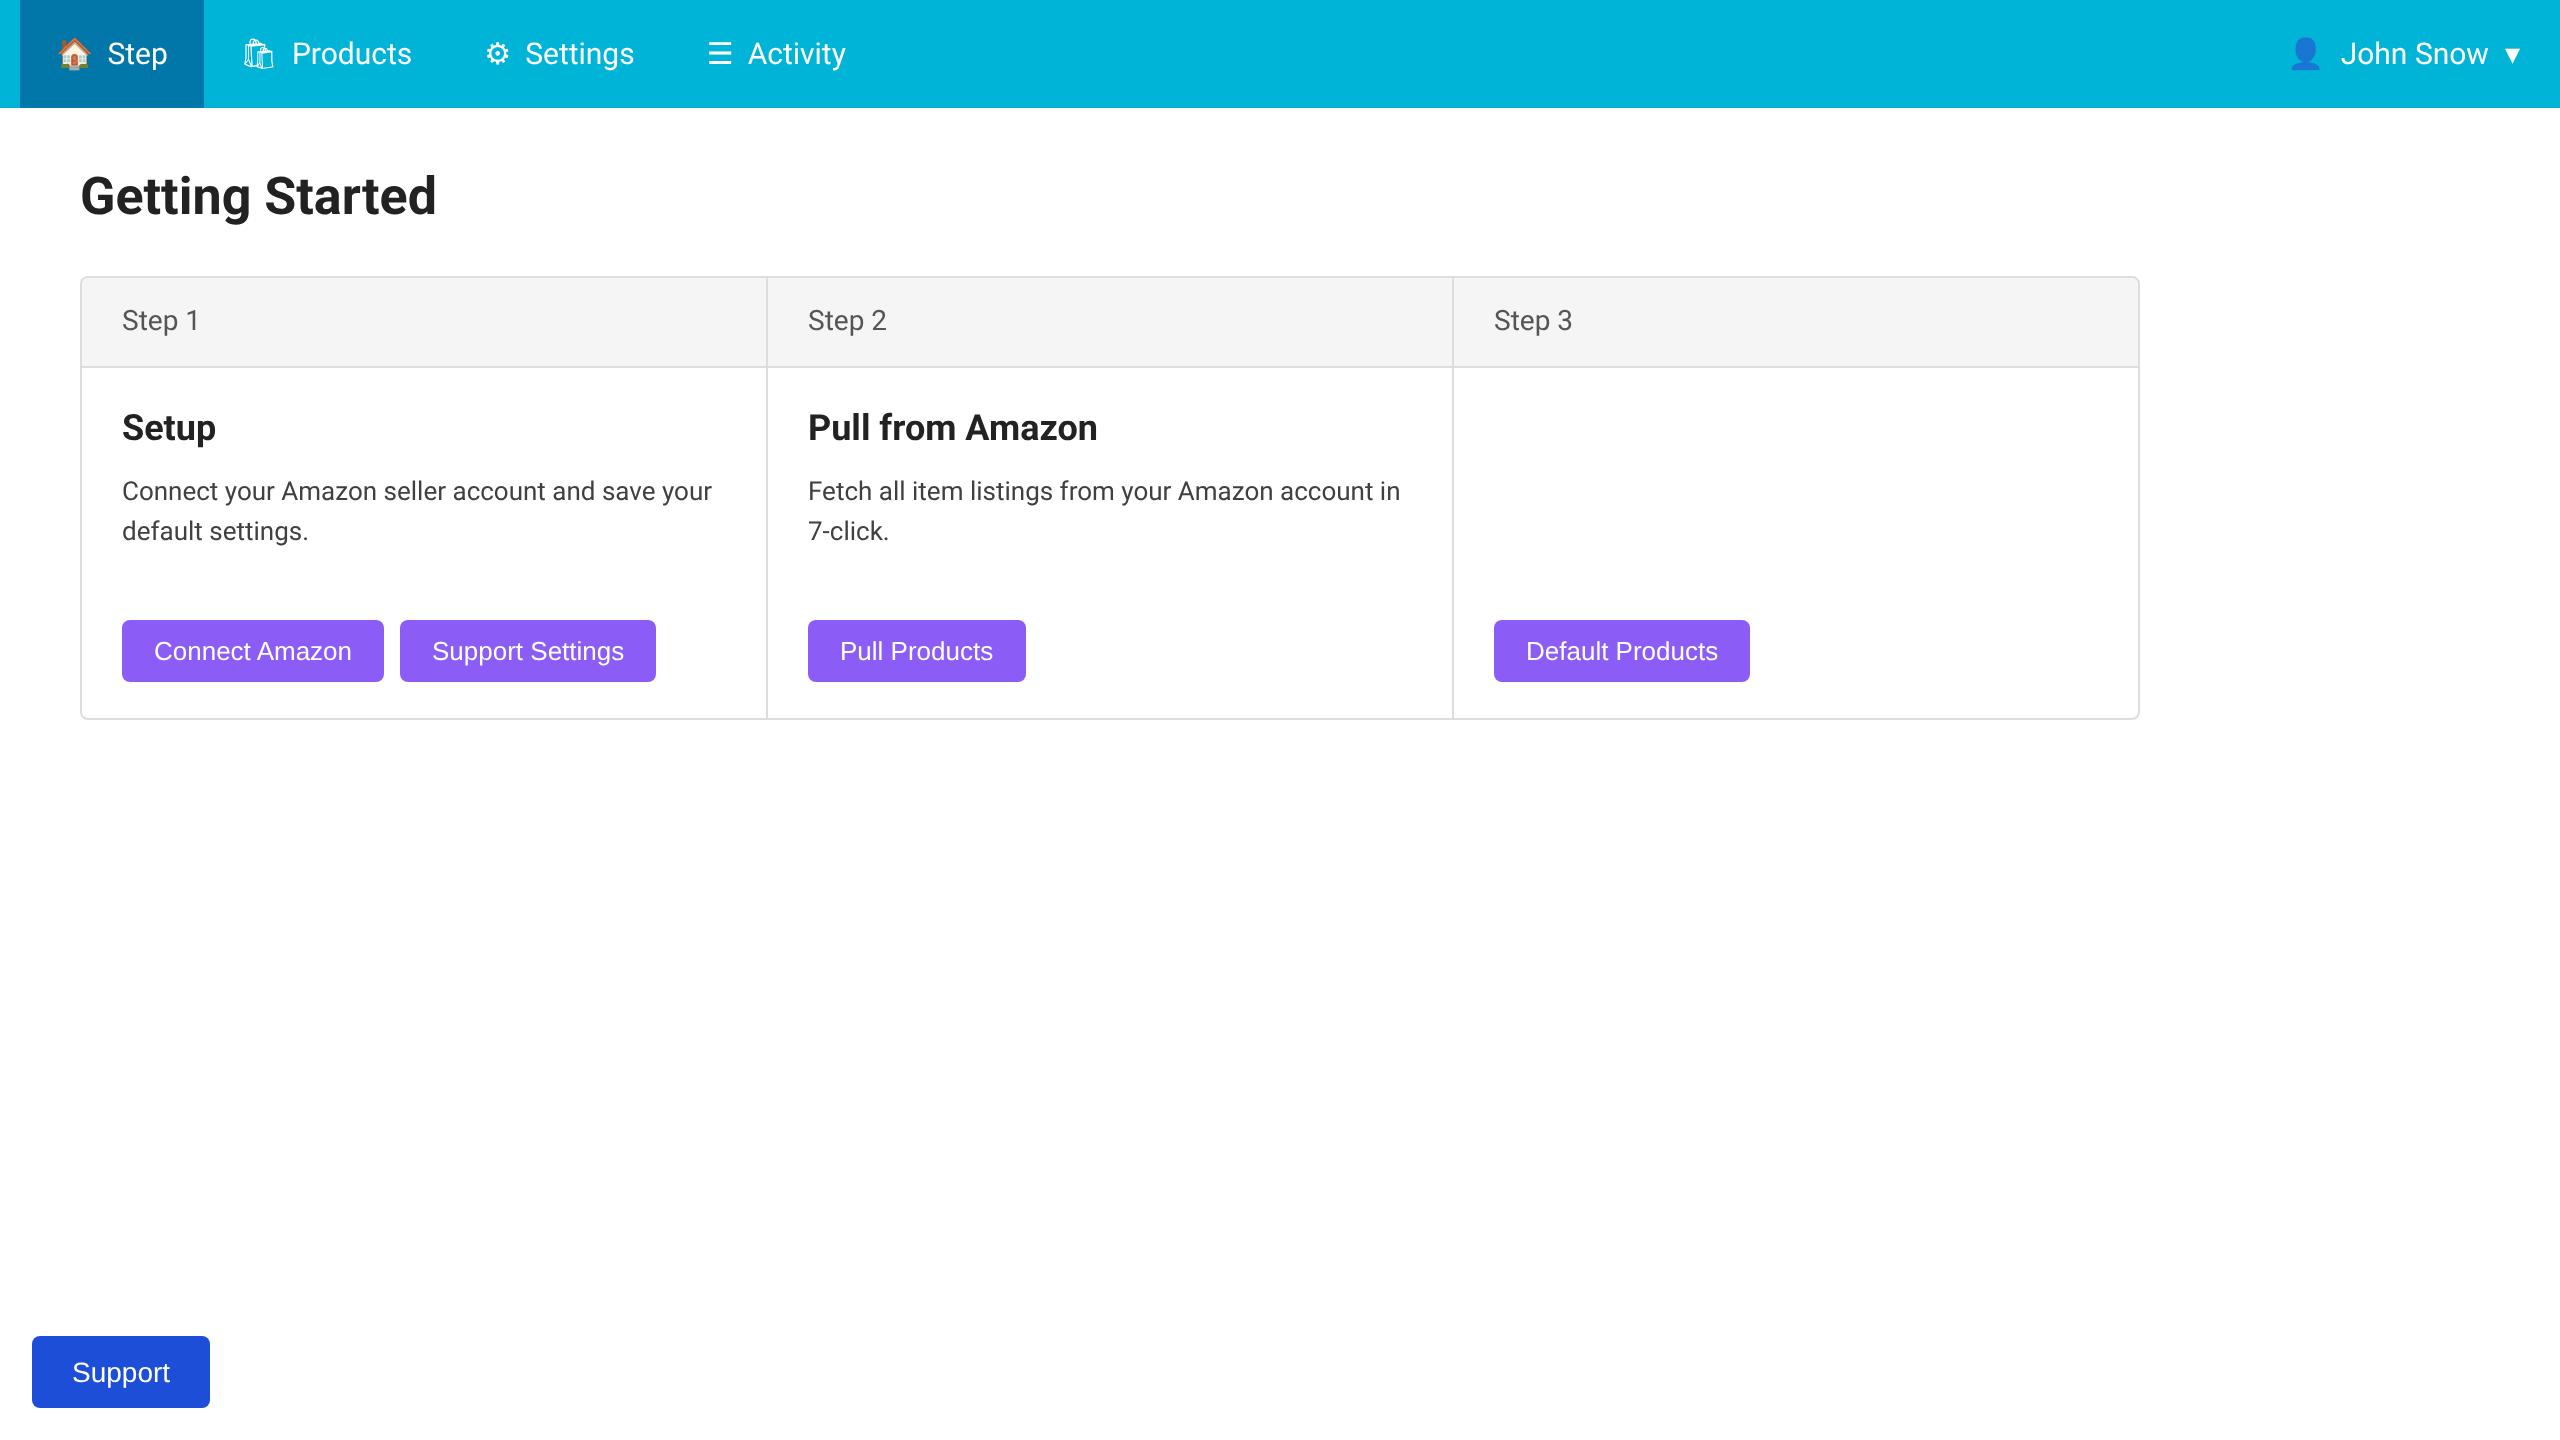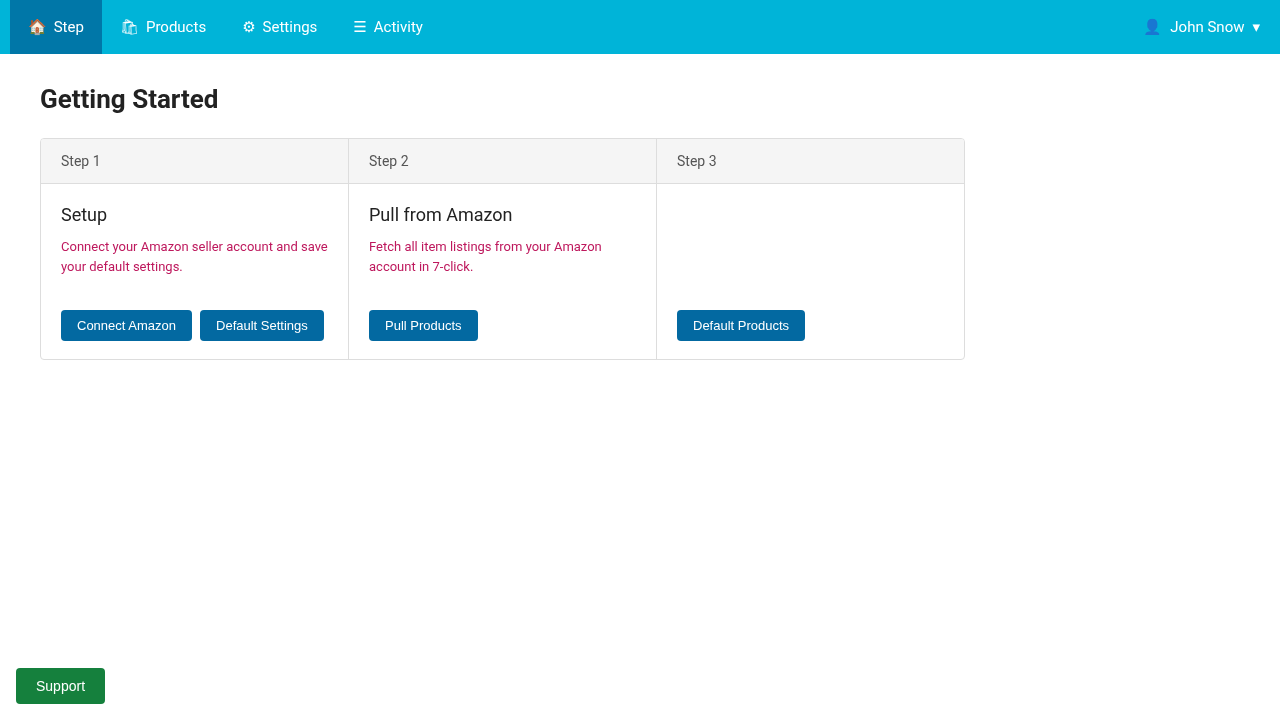--- a/index.html
+++ b/index.html
@@ -77,21 +77,21 @@
       color: #222;
       margin-bottom: 24px;
     }
 
     
     .steps-table {
       display: flex;
       border: 1px solid #ddd;
       border-radius: 4px;
       overflow: hidden;
-      width: 925px;
+      width: 1030px;
     }
 
     .step-col {
       flex: 1;
       border-right: 1px solid #ddd;
       display: flex;
       flex-direction: column;
     }
 
     .step-col:last-child {
@@ -106,55 +106,55 @@
       border-bottom: 1px solid #ddd;
     }
 
     .step-body {
       padding: 20px 20px;
       flex: 1;
     }
 
     .step-title {
       font-size: 18px;
-      font-weight: 400;
+      font-weight: 700;
       color: #222;
       margin-bottom: 12px;
     }
 
     .step-desc {
       font-size: 13px;
-      color: #be185d;
+      color: #404040;
       line-height: 1.5;
     }
 
     .step-actions {
       padding: 14px 20px 18px 20px;
       display: flex;
       gap: 8px;
       align-items: center;
     }
 
     .btn-cyan {
-      background-color: #0369a1;
+      background-color: #8b5cf6;
       color: #fff;
       border: none;
       padding: 8px 16px;
       border-radius: 4px;
       font-size: 13px;
       cursor: pointer;
       white-space: nowrap;
     }
 
     
     .support-btn {
       position: fixed;
       bottom: 16px;
       left: 16px;
-      background-color: #15803d;
+      background-color: #1d4ed8;
       color: #fff;
       border: none;
       padding: 10px 20px;
       border-radius: 4px;
       font-size: 14px;
       cursor: pointer;
     }
   </style>
 </head>
 <body>
@@ -195,21 +195,21 @@
   <div class="steps-table">
 
     <div class="step-col">
       <div class="step-header">Step 1</div>
       <div class="step-body">
         <div class="step-title">Setup</div>
         <div class="step-desc">Connect your Amazon seller account and save your default settings.</div>
       </div>
       <div class="step-actions">
         <button class="btn-cyan">Connect Amazon</button>
-        <button class="btn-cyan">Default Settings</button>
+        <button class="btn-cyan">Support Settings</button>
       </div>
     </div>
 
     <div class="step-col">
       <div class="step-header">Step 2</div>
       <div class="step-body">
         <div class="step-title">Pull from Amazon</div>
         <div class="step-desc">Fetch all item listings from your Amazon account in 7-click.</div>
       </div>
       <div class="step-actions">

